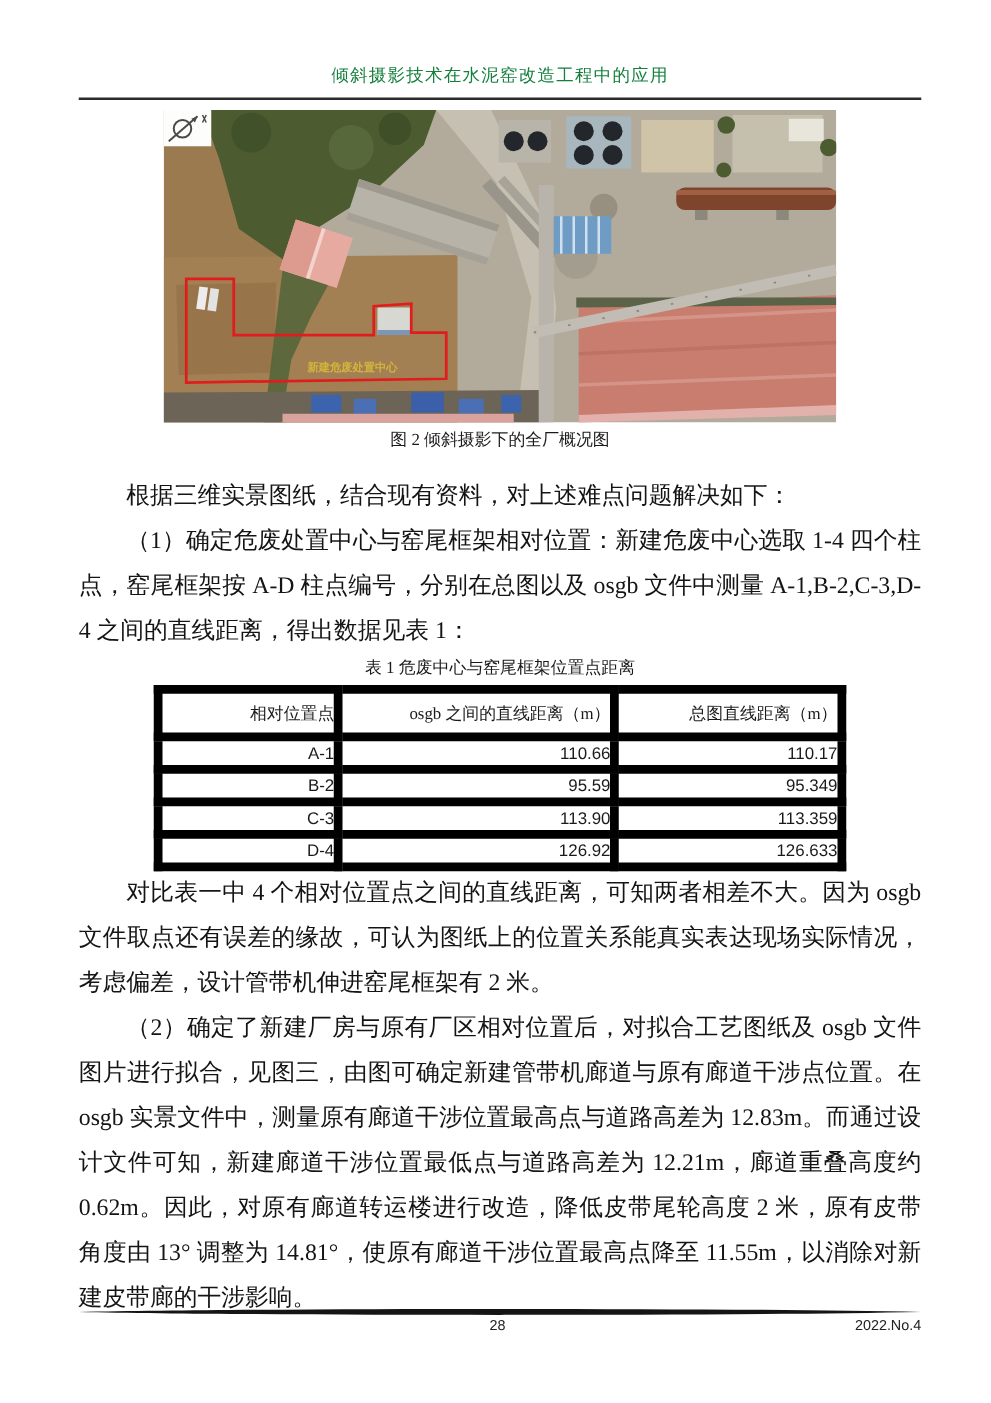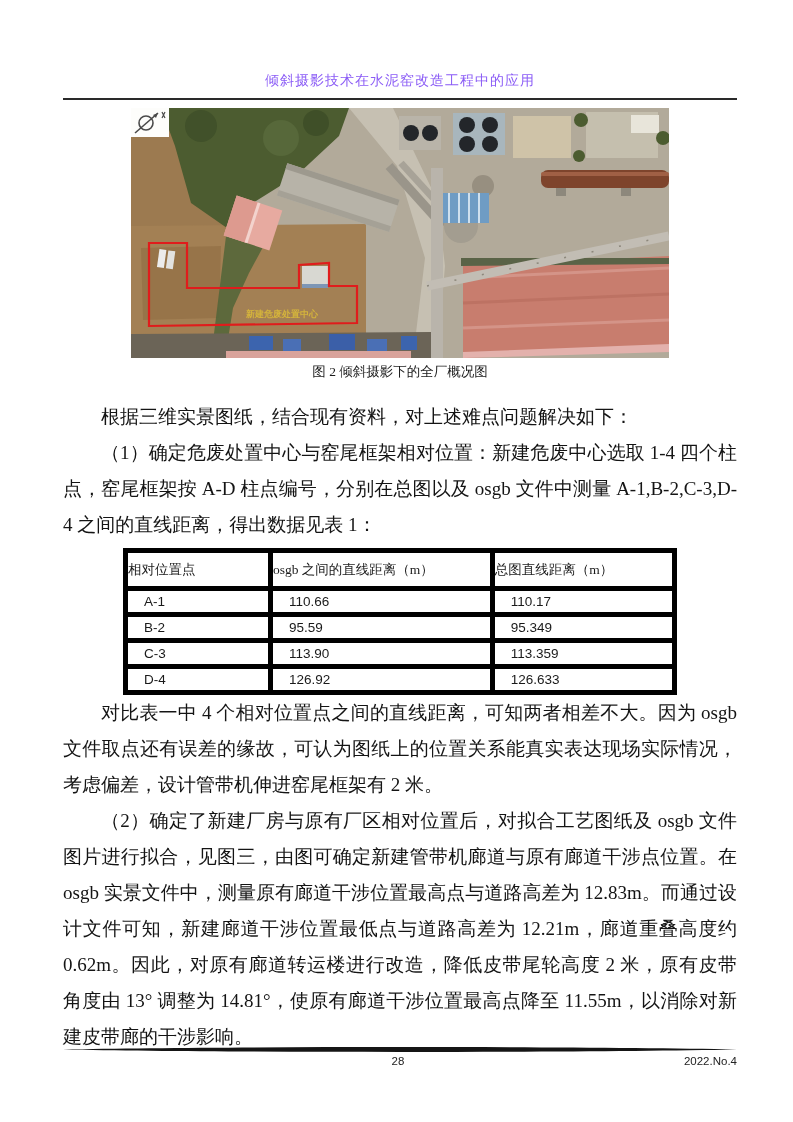--- a/index.html
+++ b/index.html
@@ -11,25 +11,25 @@
     overflow:hidden;
     font-family:"Liberation Serif","DejaVu Serif",serif;
     color:#1a1a1a;
   }
   .content{
     position:absolute;
     left:63px;top:0;
     width:674px;
   }
   .header-title{
-    margin-top:72px;
+    margin-top:52px;
     text-align:center;
     font-size:14px;
     letter-spacing:1px;
-    color:#8b5cf6;
+    color:#15803d;
   }
   .header-rule{
     margin-top:8px;
     border:none;
     border-top:2px solid #2a2a2a;
     width:100%;
   }
   .figure-wrap{
     width:538px;
     margin:6px auto 0 auto;
@@ -56,22 +56,22 @@
     font-size:13.5px;
   }
   table.dist{
     border-collapse:collapse;
     margin:5px auto 0 auto;
     width:554px;
     table-layout:fixed;
     border:2px solid #000;
   }
   table.dist th, table.dist td{
-    border:5px solid #000000;
-    text-align:left;
+    border:7px solid #000000;
+    text-align:right;
     padding:0;
   }
   table.dist th{
     height:38px;
     font-size:13.5px;
     font-weight:400;
     font-family:"Liberation Serif","DejaVu Serif",serif;
   }
   table.dist td{
     height:26px;
@@ -210,20 +210,21 @@
           <path d="M31,4 L34,10 M34,4 L31,10" stroke="#4a4a4a" stroke-width="1.2"></path>
         </g>
       </svg>
     </div>
 
     <div class="figure-caption">图 2  倾斜摄影下的全厂概况图</div>
 
     <p class="body first">根据三维实景图纸，结合现有资料，对上述难点问题解决如下：</p>
     <p class="body">（1）确定危废处置中心与窑尾框架相对位置：新建危废中心选取 1-4 四个柱点，窑尾框架按 A-D 柱点编号，分别在总图以及 osgb 文件中测量 A-1,B-2,C-3,D-4 之间的直线距离，得出数据见表 1：</p>
 
+    <div class="table-title">表 1  危废中心与窑尾框架位置点距离</div>
 
     <table class="dist">
       <colgroup>
         <col class="col-point">
           <col class="col-osgb">
           <col class="col-master">
       </colgroup>
       <thead>
         <tr>
           <th>相对位置点</th>

